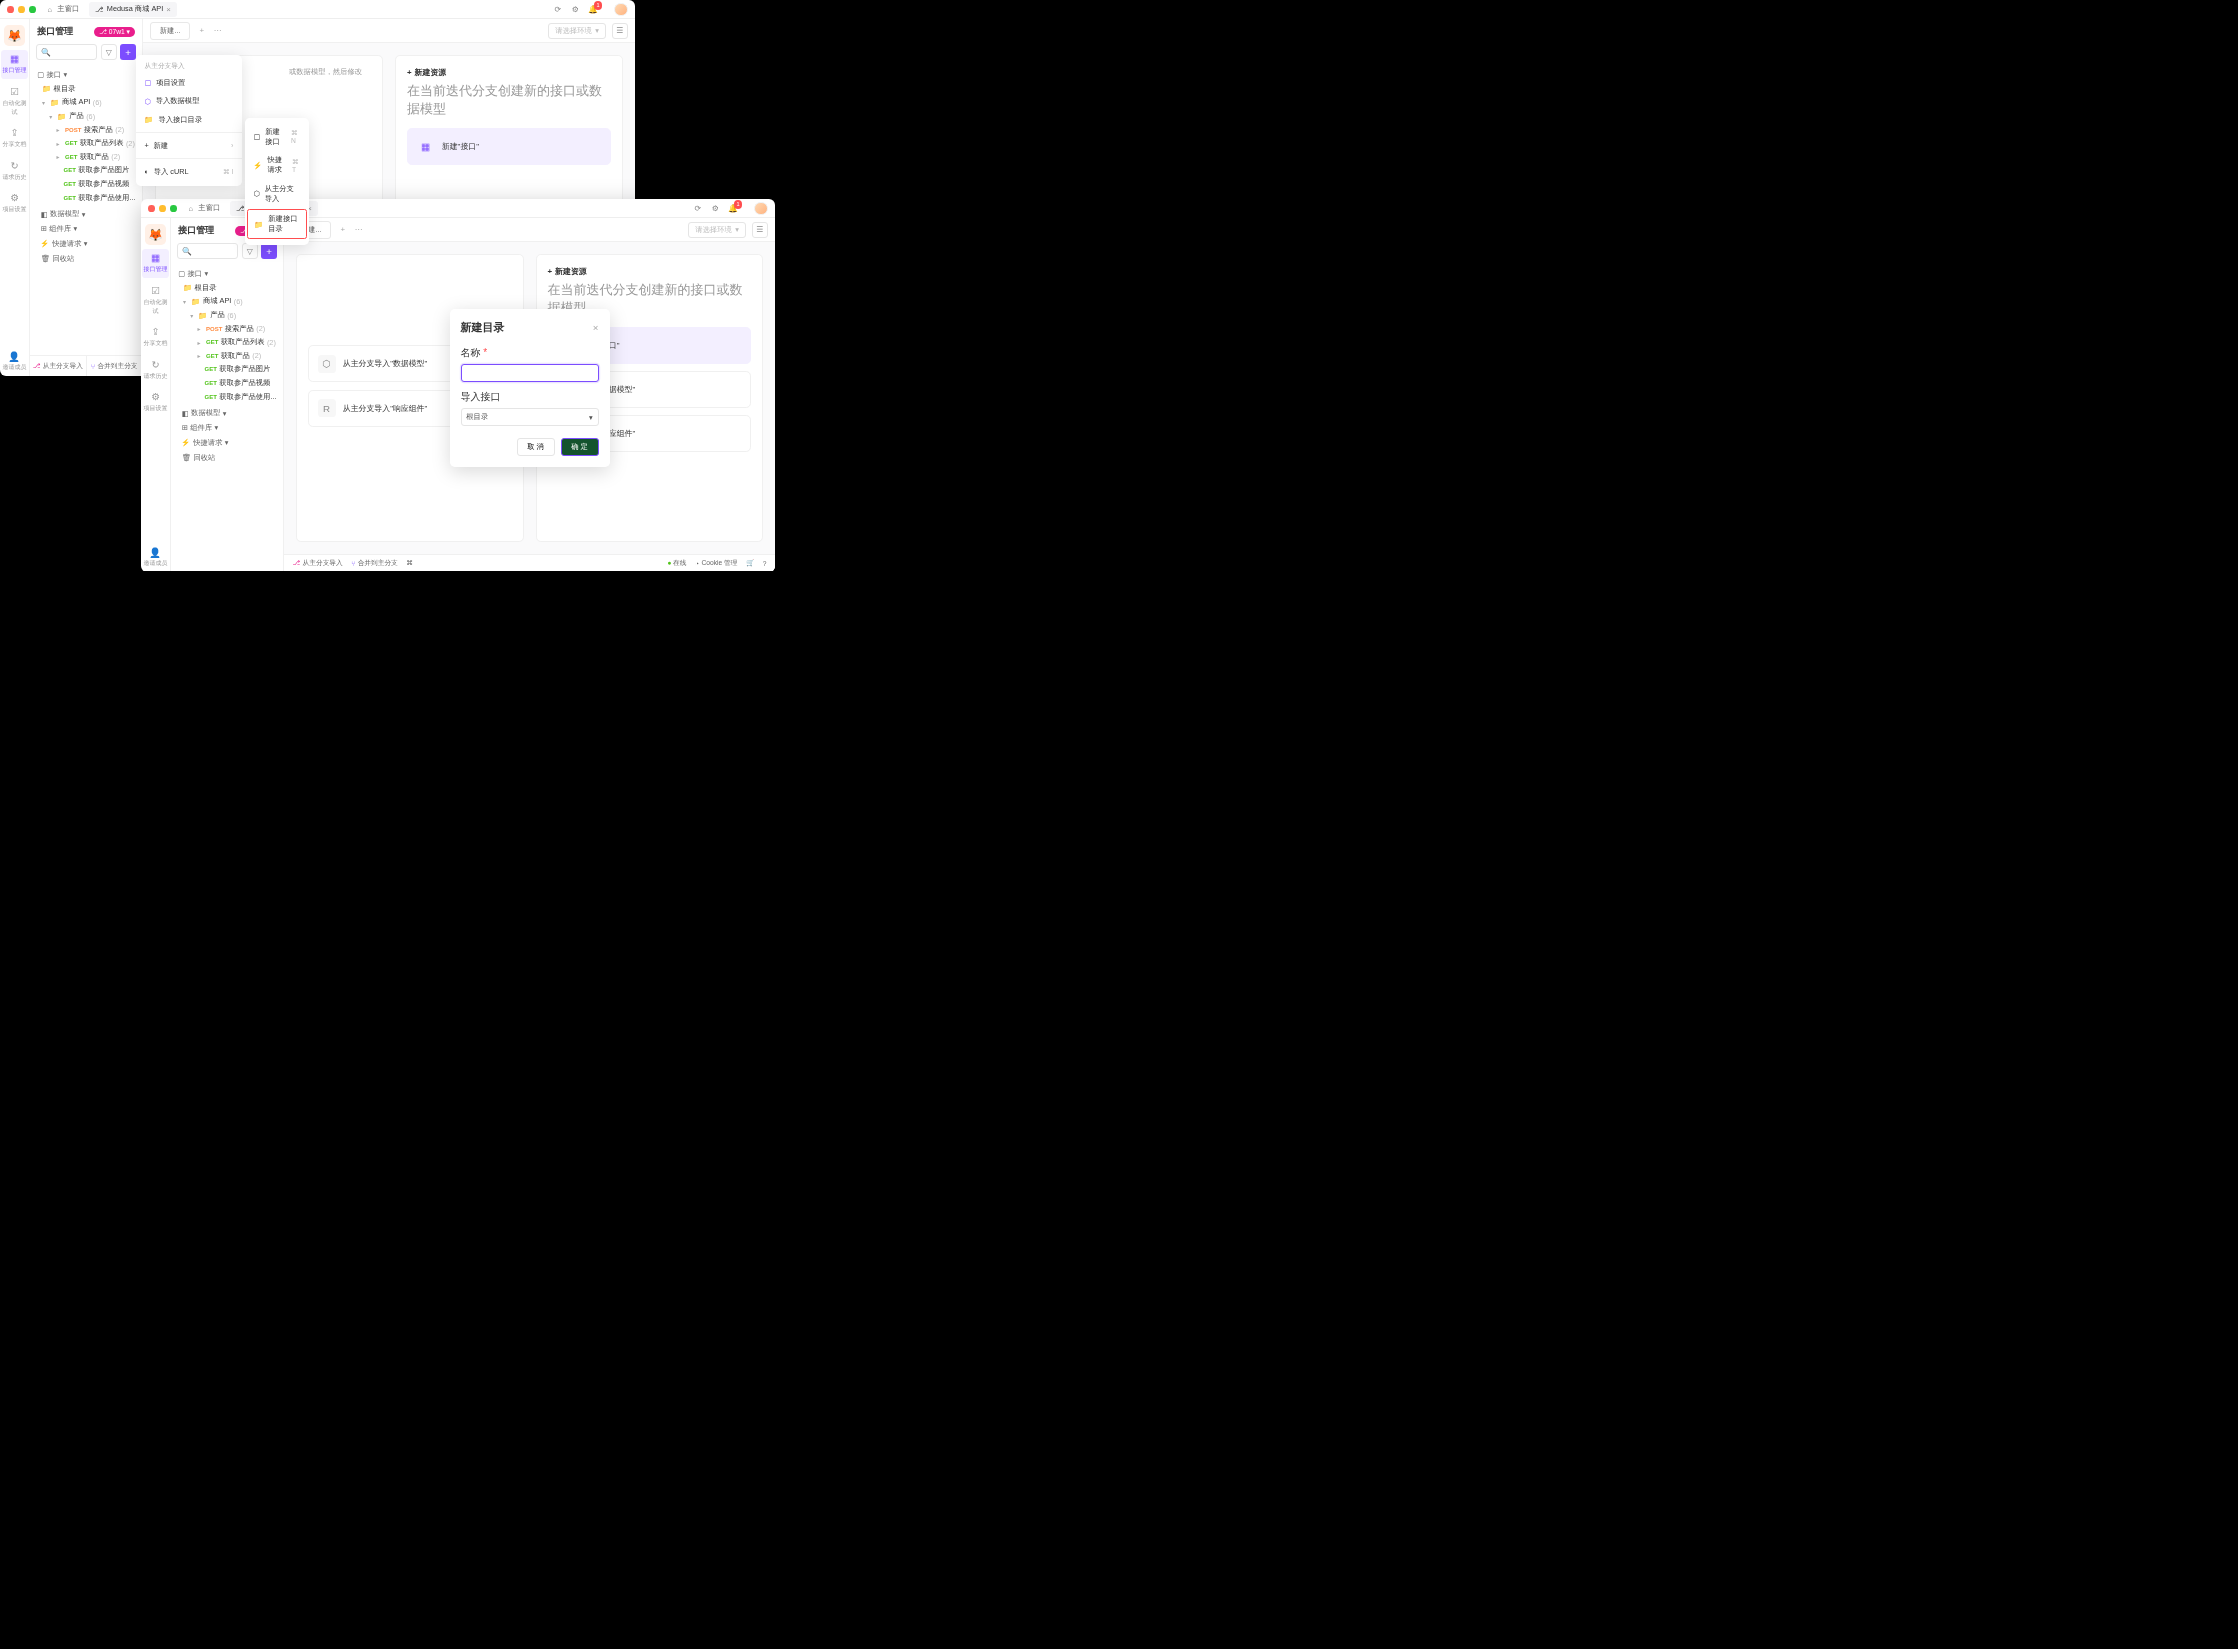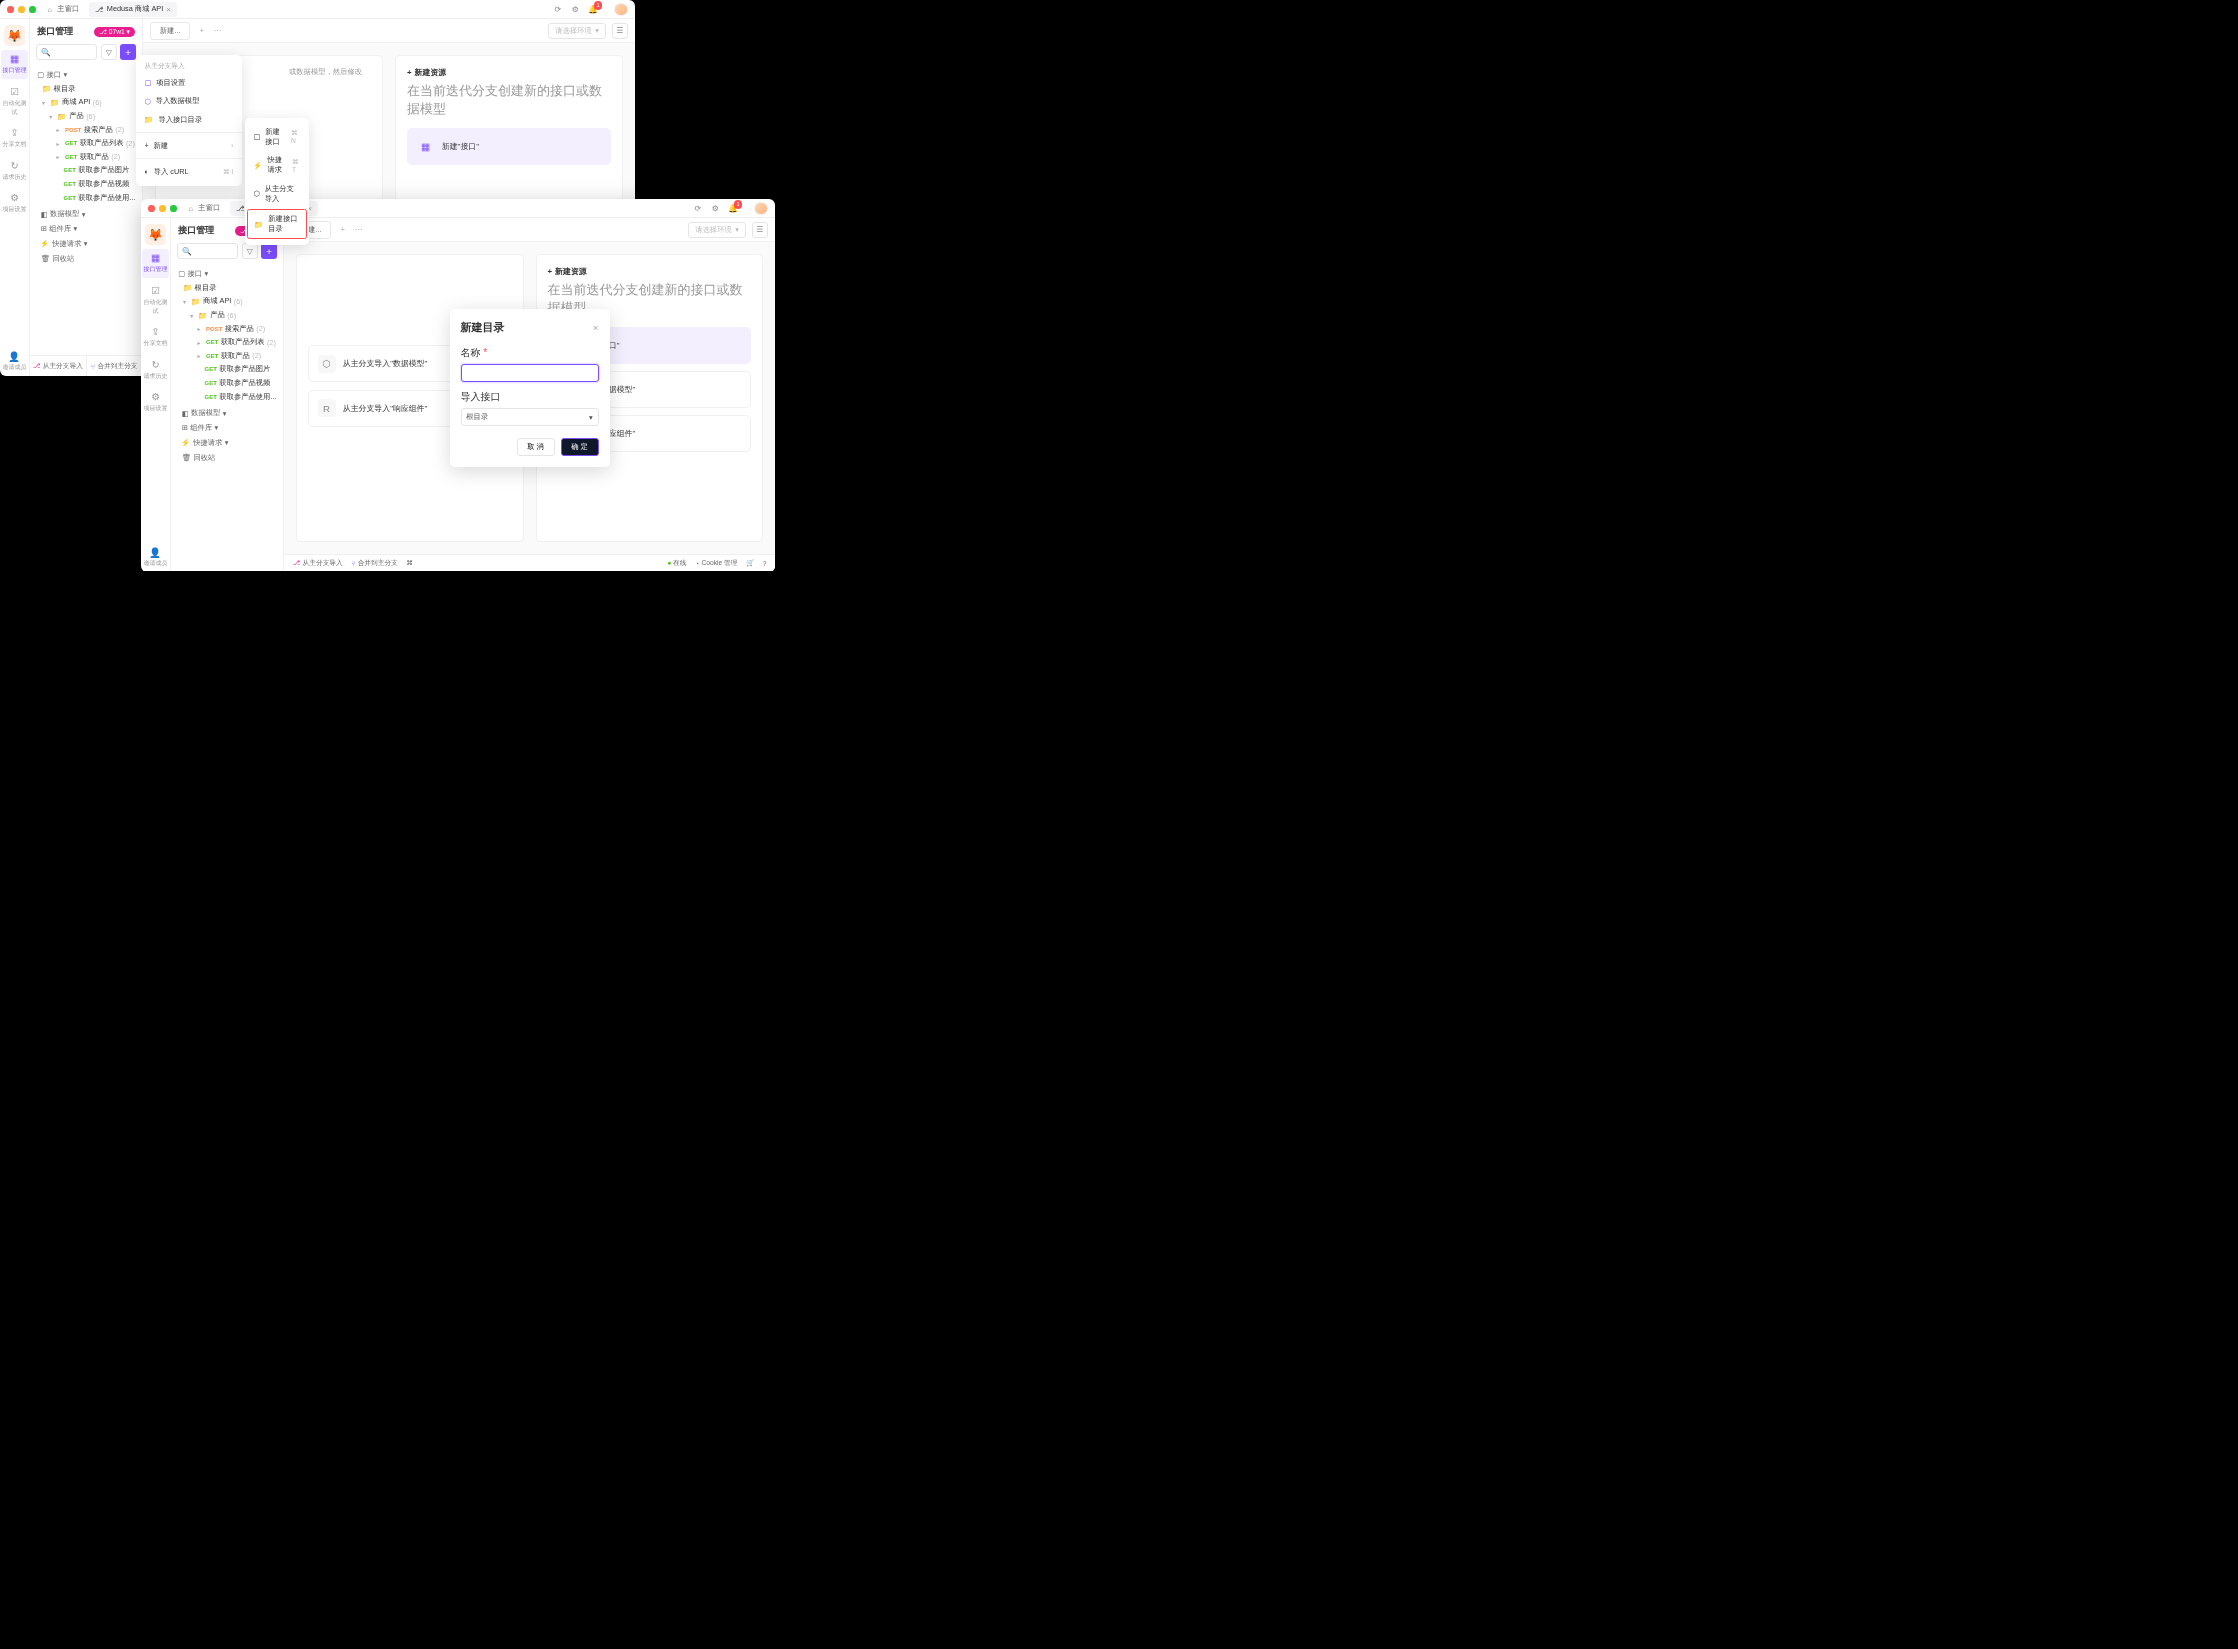--- a/index.html
+++ b/index.html
@@ -87,21 +87,21 @@
 .dialog { width: 160px; background: #fff; border-radius: 4.8px; box-shadow: 0 4.8px 19.4px rgba(0,0,0,0.15); padding: 11px; pointer-events: auto; }
 .dialog-head { display: flex; justify-content: space-between; align-items: center; margin-bottom: 11px; }
 .dialog-title { font-size: 11px; font-weight: 600; }
 .dialog-close { color: #aaa; cursor: pointer; font-size: 9.7px; }
 .field-label { font-size: 10px; margin-bottom: 3.6px; display: block; }
 .req-star { color: #ff4d4f; }
 .text-input { width: 100%; height: 18px; border: 0.6px solid #7c4dff; border-radius: 3px; padding: 0 4.8px; font-size: 7.3px; outline: none; box-shadow: 0 0 0 1.2px rgba(124,77,255,0.15); margin-bottom: 8.5px; }
 .select-input { width: 100%; height: 18px; border: 0.6px solid #e5e5e5; border-radius: 3px; padding: 0 4.8px; font-size: 7.3px; display: flex; align-items: center; justify-content: space-between; color: #555; cursor: pointer; margin-bottom: 12px; }
 .dialog-actions { display: flex; justify-content: flex-end; gap: 6px; }
 .btn { padding: 3px 9.7px; border-radius: 3px; font-size: 7.3px; cursor: pointer; border: 0.6px solid #e5e5e5; background: #fff; }
-.btn-primary { background: #0f172a; border-color: #7c4dff; color: #fff; }
+.btn-primary { background: #14532d; border-color: #7c4dff; color: #fff; }
 
 .statusbar { height: 18px; border-top: 0.6px solid #f0f0f0; display: flex; align-items: center; padding: 0 8.5px; gap: 8.5px; font-size: 6.7px; color: #666; background: #fff; }
 .status-right { margin-left: auto; display: flex; align-items: center; gap: 8.5px; }
 .status-dot { color: #52c41a; }
 </style>
 </head>
 <body>
 
 <div class="window win-back">
   <div class="titlebar">

